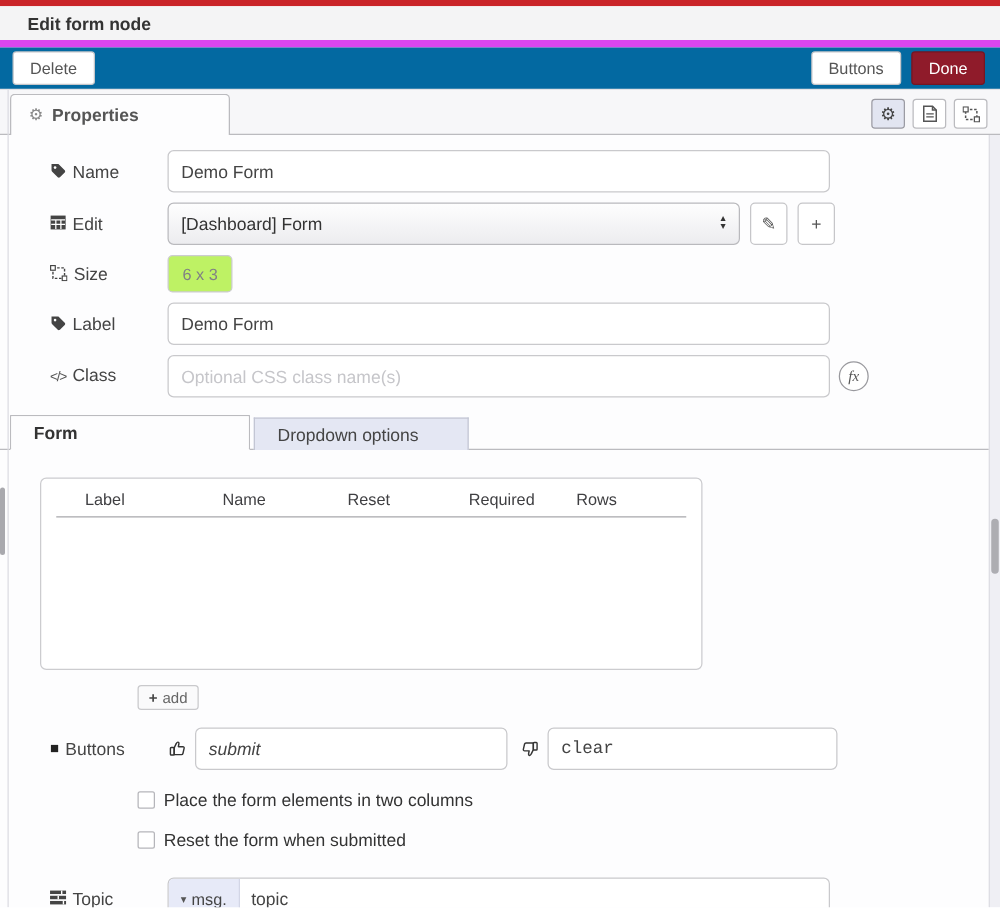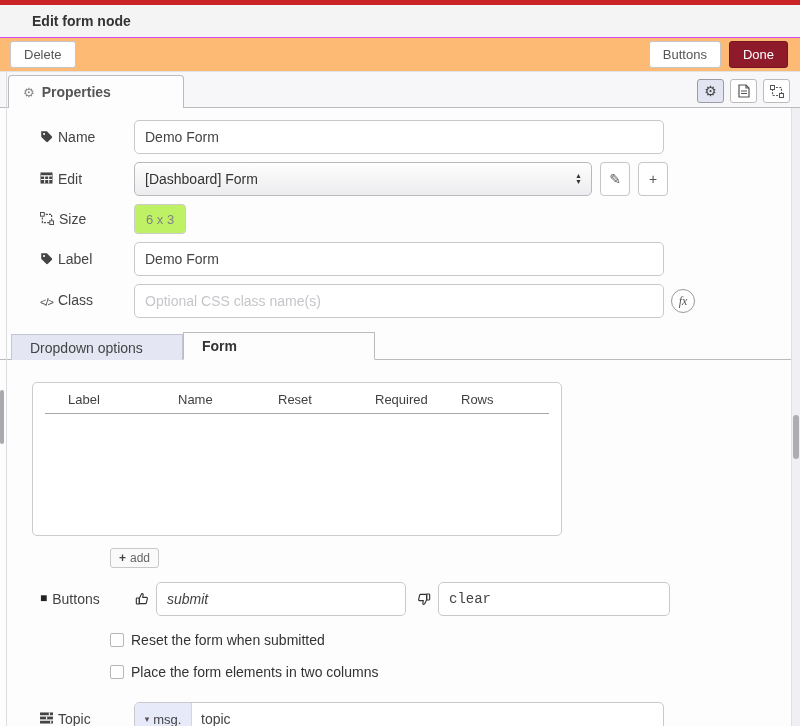--- a/index.html
+++ b/index.html
@@ -1,25 +1,25 @@
 <!DOCTYPE html>
 <html><head>
 <meta charset="utf-8">
 <style>
   * { margin:0; padding:0; box-sizing:border-box; }
   html,body { width:800px; height:726px; }
   body { font-family:"Liberation Sans","DejaVu Sans",sans-serif; background:#fff; }
   .dialog { position:relative; width:800px; height:726px; background:#FDFDFE; overflow:hidden; }
 
   .top-red-bar { height:5px; background:#CA2428; }
-  .dlg-header { height:33px; background:#F4F4F5; border-bottom:1px solid #d946ef;
-                display:flex; align-items:center; padding-left:32px;
+  .dlg-header { height:33px; background:#F4F4F5; border-bottom:6px solid #d946ef;
+                display:flex; align-items:center; padding-left:22px;
                 font-size:14px; font-weight:bold; color:#333; }
 
-  .toolbar { height:34px; background:#fdba74; border-bottom:1px solid #E3E3E6;
+  .toolbar { height:34px; background:#0369a1; border-bottom:1px solid #E3E3E6;
              display:flex; align-items:center; padding:0 12px 0 10px; }
   .btn { font-size:13px; color:#555; background:#fff; border:1px solid #C6C6C9;
          border-radius:3px; padding:5px 13px; cursor:pointer; }
   .btn.done { background:#8F1B2A; border-color:#761521; color:#fff; margin-left:8px; }
   .toolbar .spacer { flex:1; }
 
   .tabbar { position:relative; height:36px; background:#F7F7F9; border-bottom:1px solid #BBBBBF;
             display:flex; align-items:flex-end; }
   .tab-properties { margin-left:8px; width:176px; height:33px; background:#FDFDFE;
                     border:1px solid #BBBBBF; border-bottom:none; border-radius:4px 4px 0 0;
@@ -230,25 +230,25 @@
     <div class="frow">
       <div class="flabel">
         <span class="ic" style="font-size:11px;color:#555;letter-spacing:-1px;">&lt;/&gt;</span>
         <span>Class</span>
       </div>
       <input class="txt-input w-full" placeholder="Optional CSS class name(s)" style="">
       <button class="fx-btn">fx</button>
     </div>
 
     <div class="subtabs">
+      <div class="subtab active">
+        <span>Form</span>
+      </div>
       <div class="subtab inactive">
         <span>Dropdown options</span>
-      </div>
-      <div class="subtab active">
-        <span>Form</span>
       </div>
     </div>
 
     <div class="frow elements-row">
       <div>
         <div class="table-box">
           <div class="table-head">
             <span class="th th-0">Label</span>
             <span class="th th-1">Name</span>
             <span class="th th-2">Reset</span>
@@ -282,25 +282,25 @@
         <svg width="16" height="16" viewBox="0 0 24 24" fill="none" stroke="#333" stroke-width="1.7" stroke-linecap="round" stroke-linejoin="round" style="transform:rotate(180deg)">
             <path d="M8 11 l2.6-5.4 c.4-.9 1-1.6 1.9-1.6 .9 0 1.4.9 1.2 2 l-.7 3.5 H18.5 c1 0 1.7.9 1.5 1.8 l-1.5 6.4 c-.2.8-.9 1.3-1.7 1.3 H8 z"></path>
             <rect x="3.5" y="10.5" width="4.5" height="9" rx="1"></rect>
           </svg>
       </span>
       <input class="txt-input clear-input" value="clear" style="">
     </div>
 
     <div class="check-row">
       <span class="checkbox"></span>
-      <span class="check-label">Reset the form when submitted</span>
+      <span class="check-label">Place the form elements in two columns</span>
     </div>
     <div class="check-row">
       <span class="checkbox"></span>
-      <span class="check-label">Place the form elements in two columns</span>
+      <span class="check-label">Reset the form when submitted</span>
     </div>
 
     <div class="frow topic-row">
       <div class="flabel">
         <span class="ic">
           <svg width="13" height="12" viewBox="0 0 14 13">
               <rect x="0" y="0.5" width="14" height="3" fill="#444"></rect>
               <rect x="0" y="5" width="14" height="3" fill="#444"></rect>
               <rect x="0" y="9.5" width="14" height="3" fill="#444"></rect>
               <rect x="9.5" y="0.5" width="1.2" height="3" fill="#fff"></rect>

